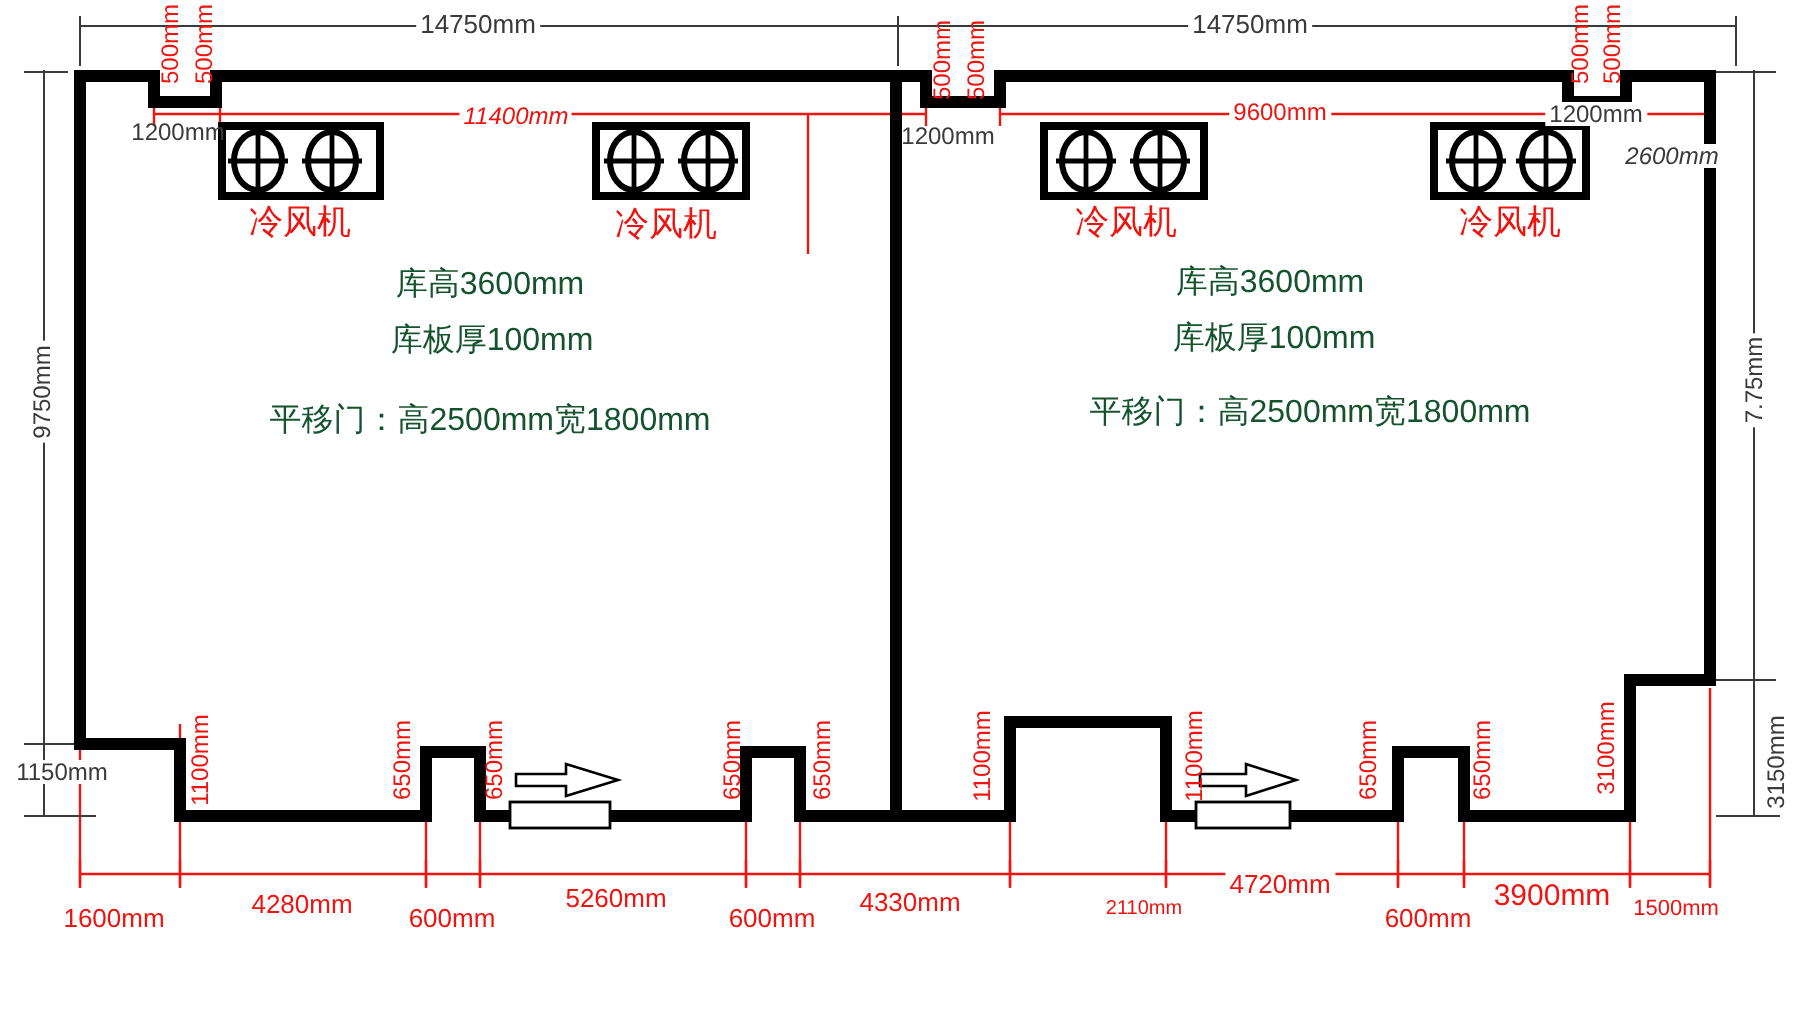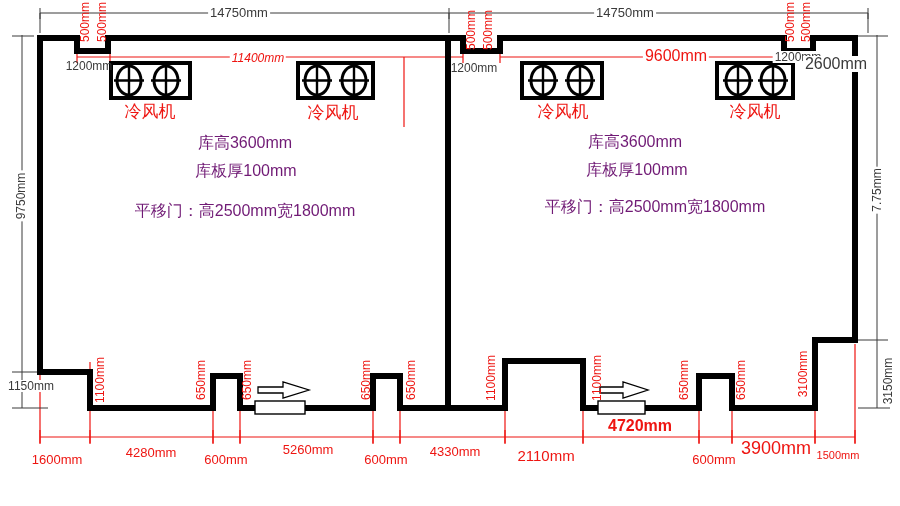--- a/index.html
+++ b/index.html
@@ -6,21 +6,21 @@
   #stage{position:relative;width:900px;height:506px;background:#fff;overflow:hidden;
          font-family:"Liberation Sans","DejaVu Sans",sans-serif;}
   #plan-svg{position:absolute;left:0;top:0;}
   #labels{position:absolute;left:0;top:0;width:900px;height:506px;}
   .lbl{position:absolute;white-space:nowrap;line-height:1;transform:translate(-50%,-50%);
        font-family:"Liberation Sans","DejaVu Sans",sans-serif;}
   .lbl.rot{transform:translate(-50%,-50%) rotate(-90deg);}
   .lbl.bg{background:#ffffff;padding:0 2px;}
   .lbl.red{color:var(--red,#ee1511);}
   .lbl.dim{color:#3a3a3a;}
-  .lbl.ink{color:#701a75;}
+  .lbl.ink{color:#14532d;}
 </style>
 </head>
 <body>
 
 <div id="stage" style="--red: #ee1511;">
 
   <svg id="plan-svg" width="900" height="506" viewBox="0 0 900 506">
 
     <g stroke="#ee1511" stroke-width="1.2" fill="none">
       <path d="M77,57 H463 M500,57 H782 M820,57 H855"></path>
@@ -82,43 +82,43 @@
     <polygon points="258,387 283,387 283,382 309,390 283,398 283,393 258,393" fill="#ffffff" stroke="#000000" stroke-width="1.3"></polygon>
     <polygon points="600,387 623,387 623,382 648,390 623,398 623,393 600,393" fill="#ffffff" stroke="#000000" stroke-width="1.3"></polygon>
   </svg>
 
   <div id="labels">
       <div class="lbl dim bg" style="left: 239px; top: 12px; font-size: 13px;">14750mm</div>
       <div class="lbl dim bg" style="left: 625px; top: 12px; font-size: 13px;">14750mm</div>
       <div class="lbl dim" style="left: 89px; top: 66px; font-size: 12px;">1200mm</div>
       <div class="lbl dim" style="left: 474px; top: 68px; font-size: 12px;">1200mm</div>
       <div class="lbl dim bg" style="left: 798px; top: 57px; font-size: 12px;">1200mm</div>
-      <div class="lbl dim bg" style="left: 836px; top: 64px; font-size: 16px;">2600mm</div>
+      <div class="lbl dim bg" style="left: 836px; top: 78px; font-size: 12px; font-style: italic;">2600mm</div>
       <div class="lbl dim bg" style="left: 31px; top: 386px; font-size: 12px;">1150mm</div>
       <div class="lbl dim rot bg" style="left: 21px; top: 196px; font-size: 12px;">9750mm</div>
       <div class="lbl dim rot bg" style="left: 877px; top: 190px; font-size: 12px;">7.75mm</div>
       <div class="lbl dim rot bg" style="left: 888px; top: 381px; font-size: 12px;">3150mm</div>
       <div class="lbl ink" style="left: 245px; top: 143px; font-size: 16px;">库高3600mm</div>
       <div class="lbl ink" style="left: 246px; top: 171px; font-size: 16px;">库板厚100mm</div>
       <div class="lbl ink" style="left: 245px; top: 211px; font-size: 16px;">平移门：高2500mm宽1800mm</div>
       <div class="lbl ink" style="left: 635px; top: 142px; font-size: 16px;">库高3600mm</div>
       <div class="lbl ink" style="left: 637px; top: 170px; font-size: 16px;">库板厚100mm</div>
       <div class="lbl ink" style="left: 655px; top: 207px; font-size: 16px;">平移门：高2500mm宽1800mm</div>
       <div class="lbl red bg" style="left: 258px; top: 58px; font-size: 12px; font-style: italic;">11400mm</div>
-      <div class="lbl red bg" style="left: 676px; top: 56px; font-size: 16px;">9600mm</div>
+      <div class="lbl red bg" style="left: 640px; top: 56px; font-size: 12px;">9600mm</div>
       <div class="lbl red" style="left: 57px; top: 459px; font-size: 13px;">1600mm</div>
       <div class="lbl red bg" style="left: 151px; top: 452px; font-size: 13px;">4280mm</div>
       <div class="lbl red" style="left: 226px; top: 459px; font-size: 13px;">600mm</div>
       <div class="lbl red bg" style="left: 308px; top: 449px; font-size: 13px; text-align: center;">5260mm</div>
       <div class="lbl red" style="left: 386px; top: 459px; font-size: 13px;">600mm</div>
       <div class="lbl red bg" style="left: 455px; top: 451px; font-size: 13px;">4330mm</div>
-      <div class="lbl red" style="left: 546px; top: 455px; font-size: 15px;">2110mm</div>
-      <div class="lbl red bg" style="left: 640px; top: 426px; font-size: 16px; font-weight: bold;">4720mm</div>
+      <div class="lbl red" style="left: 572px; top: 455px; font-size: 10px;">2110mm</div>
+      <div class="lbl red bg" style="left: 640px; top: 442px; font-size: 13px;">4720mm</div>
       <div class="lbl red" style="left: 714px; top: 459px; font-size: 13px;">600mm</div>
-      <div class="lbl red bg" style="left: 776px; top: 448px; font-size: 18px;">3900mm</div>
+      <div class="lbl red bg" style="left: 776px; top: 448px; font-size: 15px;">3900mm</div>
       <div class="lbl red" style="left: 838px; top: 455px; font-size: 11px;">1500mm</div>
       <div class="lbl red" style="left: 150px; top: 111px; font-size: 17px;">冷风机</div>
       <div class="lbl red" style="left: 333px; top: 112px; font-size: 17px;">冷风机</div>
       <div class="lbl red" style="left: 563px; top: 111px; font-size: 17px;">冷风机</div>
       <div class="lbl red" style="left: 755px; top: 111px; font-size: 17px;">冷风机</div>
       <div class="lbl red rot" style="left: 85px; top: 22px; font-size: 12px;">500mm</div>
       <div class="lbl red rot" style="left: 102px; top: 22px; font-size: 12px;">500mm</div>
       <div class="lbl red rot" style="left: 471px; top: 30px; font-size: 12px;">500mm</div>
       <div class="lbl red rot" style="left: 488px; top: 30px; font-size: 12px;">500mm</div>
       <div class="lbl red rot" style="left: 790px; top: 22px; font-size: 12px;">500mm</div>

